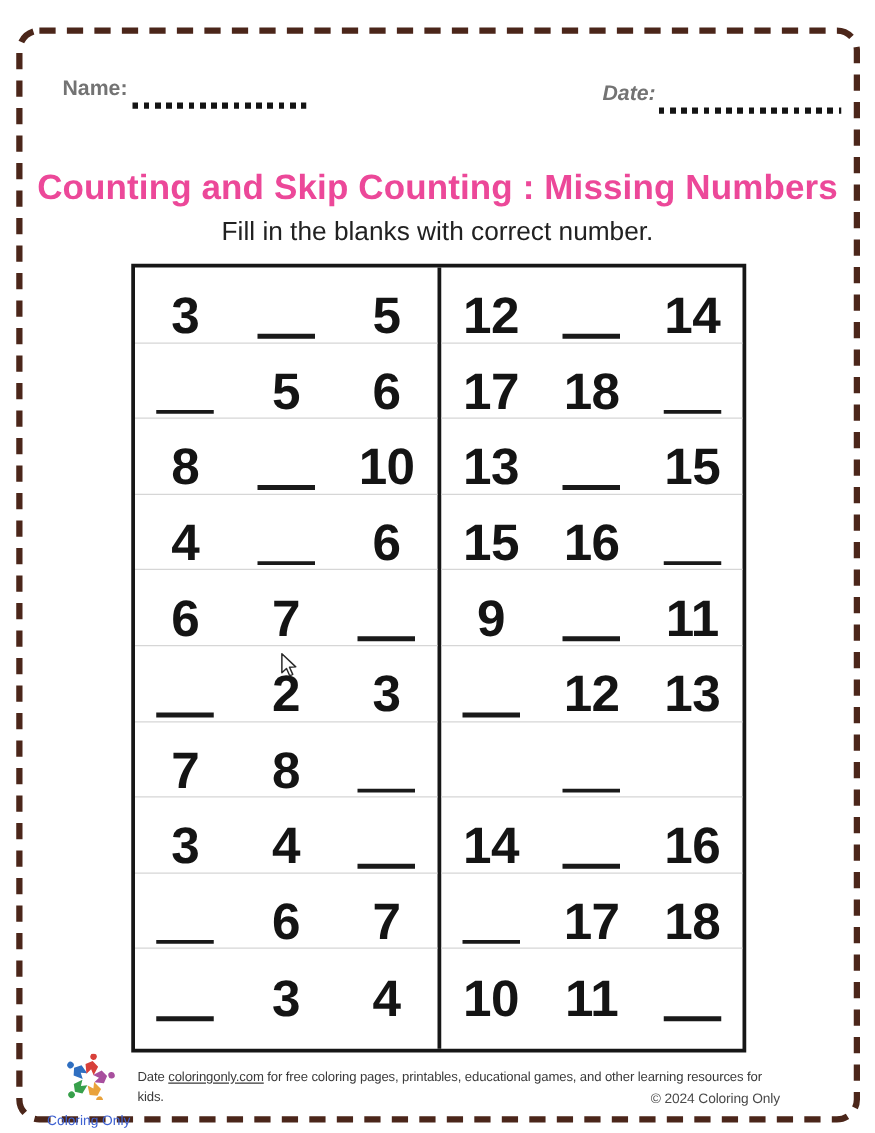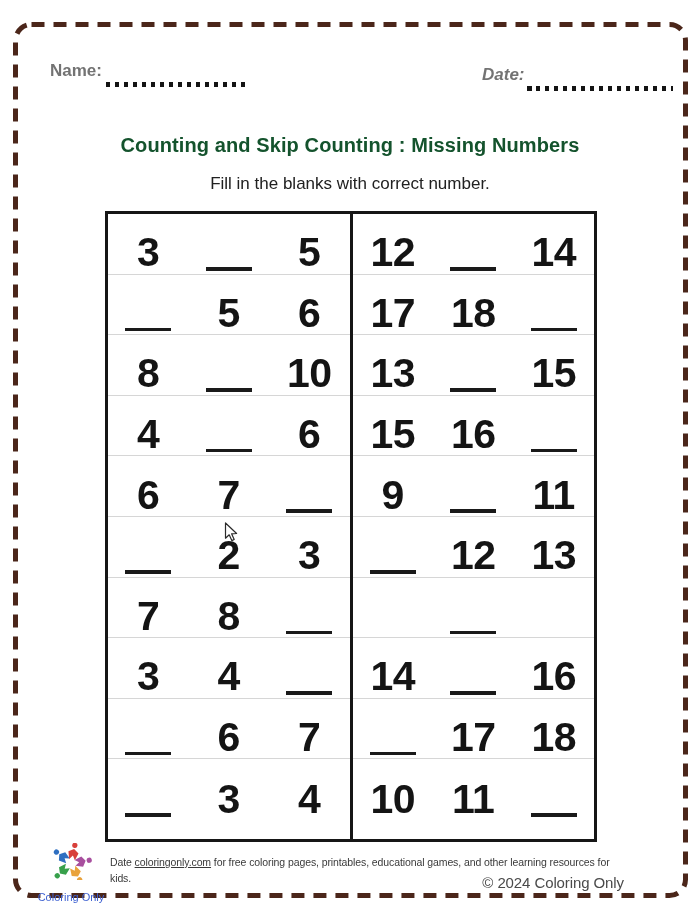--- a/index.html
+++ b/index.html
@@ -11,23 +11,23 @@
 
   .hdr-label{position:absolute;font-size:17px;font-weight:bold;color:#737373;}
   .name-label{left:50px;top:61px;}
   .date-label{left:482px;top:65px;font-style:italic;}
   .dotted-line{position:absolute;height:4.5px;
     background:repeating-linear-gradient(90deg,#141414 0 4.5px,transparent 4.5px 9px);}
   .name-line{left:106px;top:82px;width:139px;}
   .date-line{left:527px;top:86px;width:146px;}
 
   .title{position:absolute;left:0;right:0;top:134px;text-align:center;
-    font-size:20px;font-weight:bold;color:#14532d;letter-spacing:0.1px;}
+    font-size:28px;font-weight:bold;color:#ec4899;letter-spacing:0.1px;}
   .instruction{position:absolute;left:0;right:0;top:174px;text-align:center;
-    font-size:17px;color:#212121;}
+    font-size:21px;color:#212121;}
 
   .ws-table{position:absolute;left:105px;top:211px;width:486px;height:625px;
     border:3px solid #161616;display:flex;background:#fff;}
   .ws-col{flex:1;display:grid;grid-template-rows:repeat(10,60.6px);}
   .ws-col.left{border-right:3px solid #161616;}
   .ws-row{display:flex;}
   .ws-row:not(:last-child){border-bottom:1.5px solid #d6d6d6;}
   .ws-cell{flex:1;display:flex;align-items:flex-end;justify-content:center;padding-bottom:6px;}
   .num{font-size:41px;font-weight:bold;line-height:0.74;color:#141414;letter-spacing:-0.5px;}
   .blank{width:46px;height:3.5px;background:#1a1a1a;margin-bottom:-3px;}
@@ -35,21 +35,21 @@
   .cursor{position:absolute;left:224px;top:522px;width:16px;height:21px;}
 
   .logo{position:absolute;left:30px;top:843px;width:82px;text-align:center;}
   .logo svg{width:46px;height:37px;display:block;margin:0 auto;}
   .logo-text{font-size:11px;font-weight:normal;margin-top:11px;}
 
   .footer-text{position:absolute;left:110px;top:854px;width:528px;
     font-size:10.5px;line-height:1.55;color:#3a3a3a;letter-spacing:-0.1px;}
   .footer-line1{white-space:nowrap;display:inline-block;}
   .footer-text a{color:inherit;text-decoration:underline;cursor:pointer;}
-  .copyright{position:absolute;right:14px;top:17px;font-size:15px;color:#4a4a4a;white-space:nowrap;}
+  .copyright{position:absolute;right:14px;top:17px;font-size:11px;color:#4a4a4a;white-space:nowrap;}
 </style>
 </head>
 <body>
 
 <svg class="page-border-svg" viewBox="0 0 700 906">
   <rect x="15.5" y="24.5" width="670" height="871" rx="16" fill="none" stroke="#4b261a" stroke-width="5" stroke-dasharray="13 9"></rect>
 </svg>
 
 <span class="hdr-label name-label">Name:</span>
 <span class="dotted-line name-line"></span>

